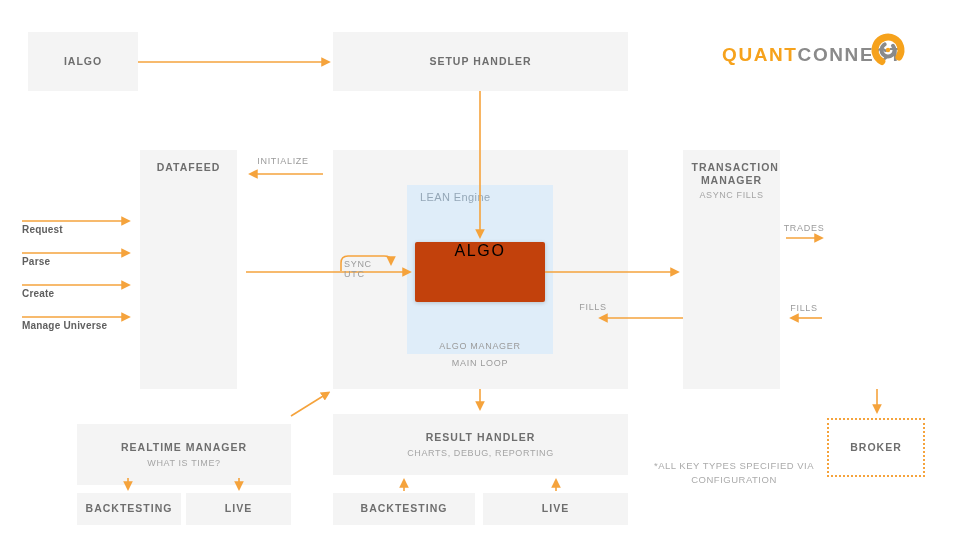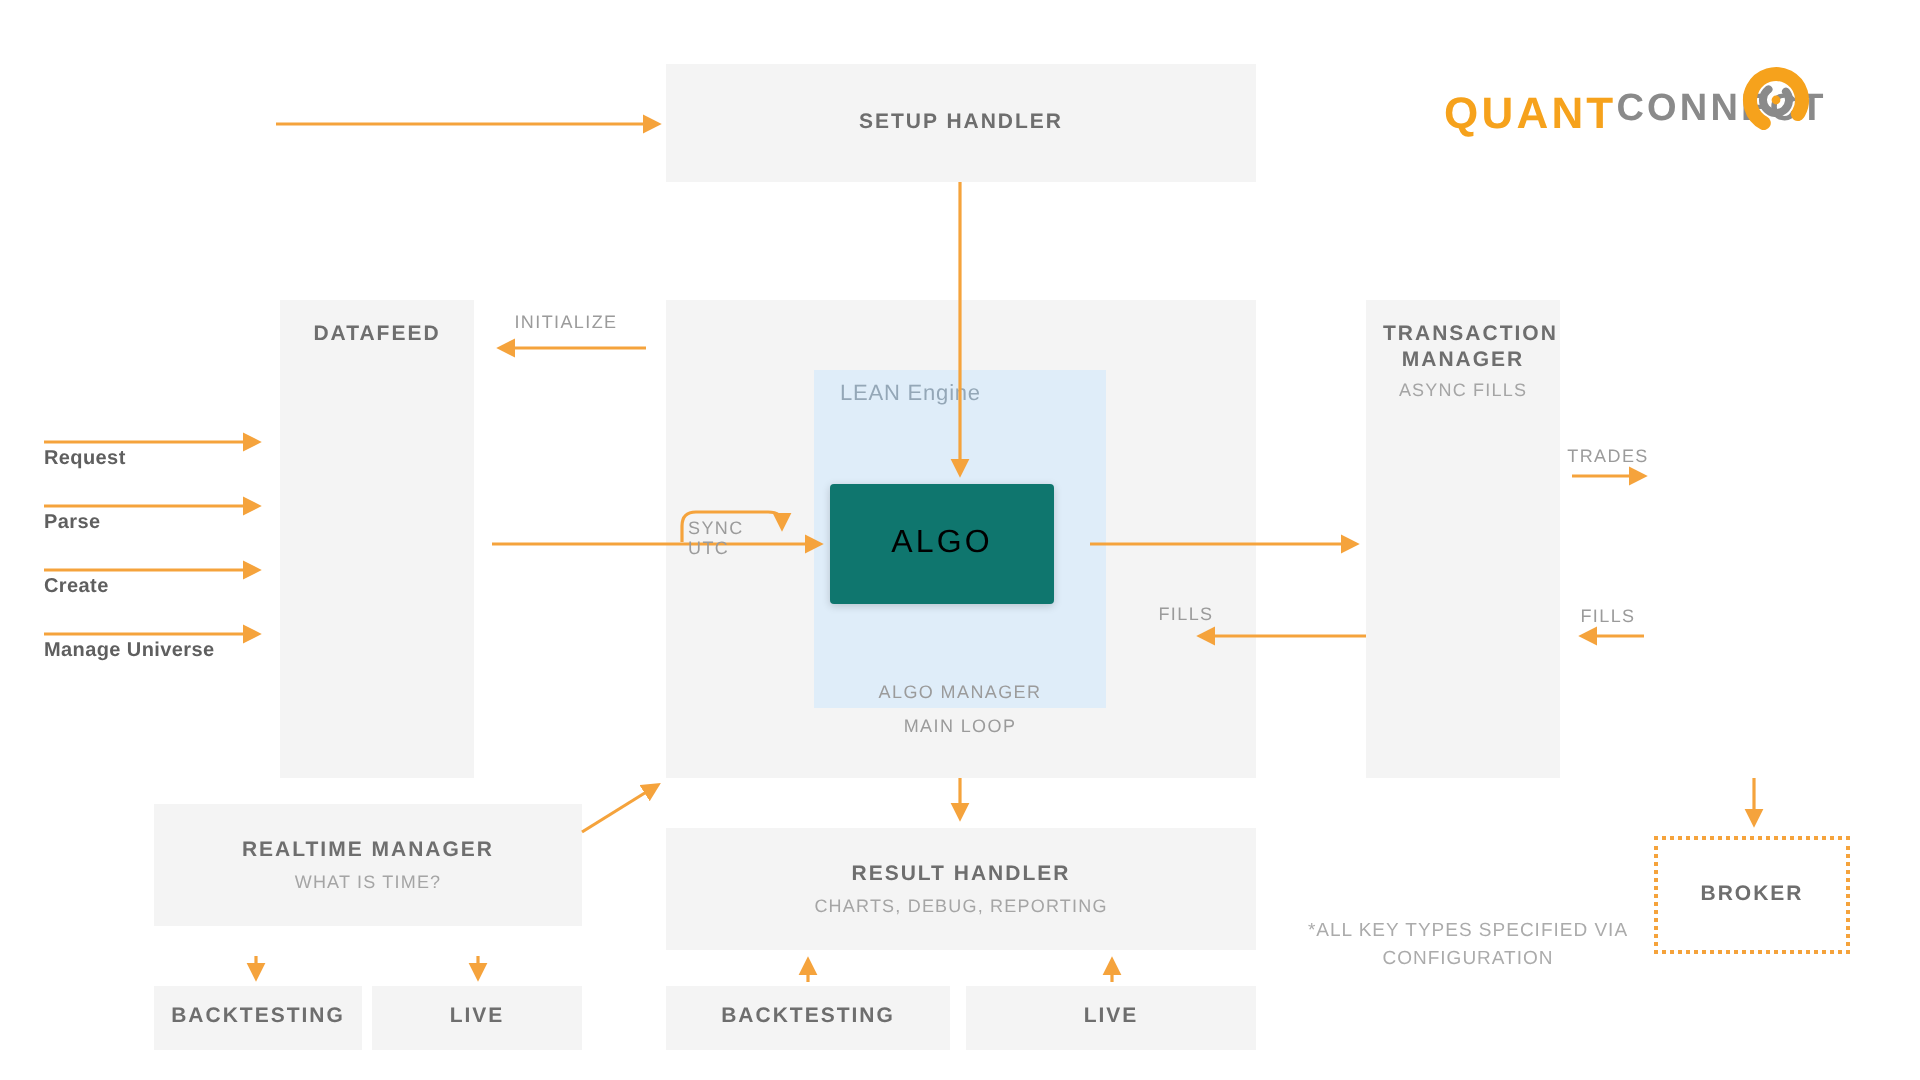--- a/index.html
+++ b/index.html
@@ -31,31 +31,31 @@
   .b-main     { left:333px; top:150px; width:295px; height:239px; }
   .b-trans    { left:683px; top:150px; width:97px;  height:239px; }
   .b-ibrok    { left:829px; top:150px; width:93px;  height:239px; }
 
   .lean-box {
     position:absolute; left:407px; top:185px; width:146px; height:169px;
     background:#dfedf9;
   }
   .lean-title { position:absolute; left:420px; top:191px; font-size:11px; color:#94a7b7; letter-spacing:0.4px; }
   .algo-box {
-    position:absolute; left:415px; top:242px; width:112px; height:60px;
-    background:#0f766e; border-radius:2px; box-shadow:0 1px 4px rgba(0,0,0,0.18);
-    display:flex; align-items:center; justify-content:center;
+    position:absolute; left:415px; top:242px; width:130px; height:60px;
+    background:#c2410c; border-radius:2px; box-shadow:0 1px 4px rgba(0,0,0,0.18);
+    display:flex; justify-content:center;
   }
   .algo-box .title { letter-spacing:1.6px; }
   .small-caps-label {
     position:absolute; font-size:9px; color:#9b9b9b; letter-spacing:0.7px; text-align:center;
   }
 
   
-  .b-realtime { left:77px;  top:402px; width:214px; height:61px; }
+  .b-realtime { left:77px;  top:424px; width:214px; height:61px; }
   .b-result   { left:333px; top:414px; width:295px; height:61px; }
   .b-bt-l     { left:77px;  top:493px; width:104px; height:32px; }
   .b-live-l   { left:186px; top:493px; width:105px; height:32px; }
   .b-bt-c     { left:333px; top:493px; width:142px; height:32px; }
   .b-live-c   { left:483px; top:493px; width:145px; height:32px; }
   .b-broker   {
     left:827px; top:418px; width:98px; height:59px;
     background:#ffffff; border:2px dotted #f5a33c;
   }
 
@@ -64,32 +64,35 @@
     position:absolute; left:22px; font-size:10px; font-weight:bold; color:#5f5f5f; letter-spacing:0.2px;
   }
 
   .note {
     position:absolute; left:652px; top:435px; width:164px; text-align:center;
     font-size:9.5px; color:#ababab; letter-spacing:0.5px; line-height:1.5;margin-top:24px;
   }
 
   
   .logo { position:absolute; left:722px; top:44px; display:flex; align-items:flex-start; }
-  .logo .brand-orange { font-size:22px; font-weight:bold; color:#f6a21c; letter-spacing:1.6px; }
+  .logo .brand-orange { font-size:19px; font-weight:bold; color:#f6a21c; letter-spacing:1.6px; }
   .logo .brand-gray   { font-size:19px; font-weight:bold; color:#8a8a8a; letter-spacing:1.6px; }
   .logo-icon { position:absolute; left:868px; top:30px; }
 
   .arrows { position:absolute; left:0; top:0; z-index:5; pointer-events:none; }
   .overlay-label { z-index:6; }
 </style>
 </head>
 <body>
 
 <div class="canvas">
 
+  <div class="box b-ialgo">
+    <div class="title">IALGO</div>
+  </div>
 
 
   <div class="box b-setup">
     <div class="title">SETUP HANDLER</div>
   </div>
 
   <div class="logo">
     <span class="brand-orange">QUANT</span>
       <span class="brand-gray">CONNECT</span>
   </div>

